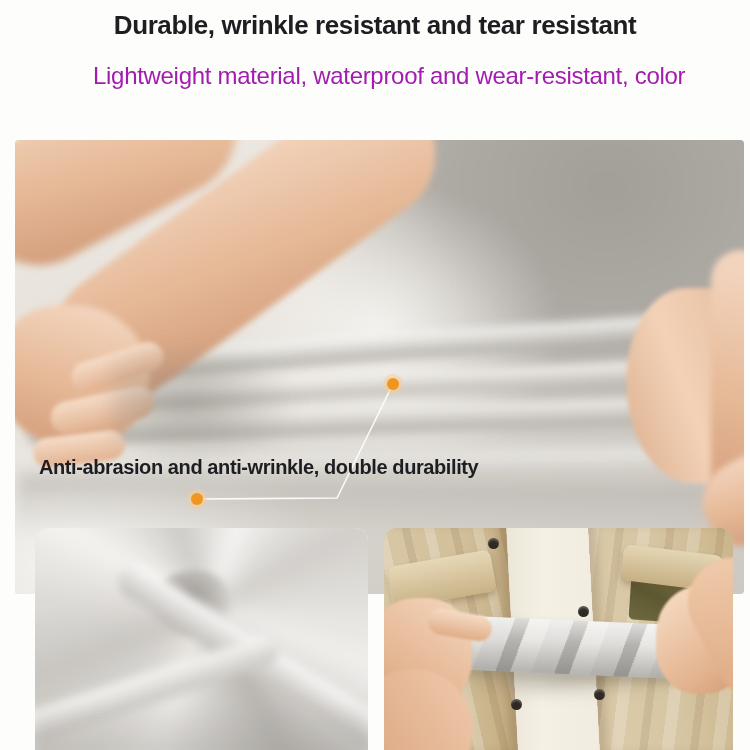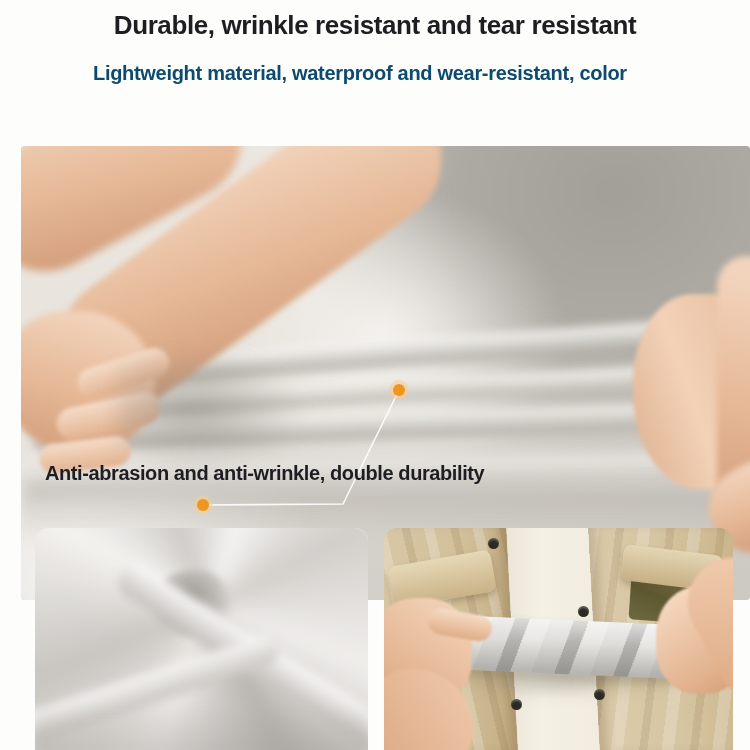--- a/index.html
+++ b/index.html
@@ -4,27 +4,27 @@
 <style>
   html,body{margin:0;padding:0;background:#fff;}
   .page{position:relative;width:750px;height:750px;overflow:hidden;
         font-family:"Liberation Sans",sans-serif;background:#fdfdfc;}
   .ph{position:absolute;pointer-events:none;}
 
   
   .hdr{position:absolute;left:0;top:0;width:750px;height:115px;}
   .title{position:absolute;left:0;top:10px;width:750px;margin:0;text-align:center;
          font-size:26px;font-weight:700;letter-spacing:-0.4px;color:#1e1e22;}
-  .sub{position:absolute;left:93px;margin:0;font-size:20px;font-weight:700;
-       letter-spacing:-0.3px;color:#0c4a6e;white-space:nowrap;}
+  .sub{position:absolute;left:93px;margin:0;font-size:24px;font-weight:400;
+       letter-spacing:-0.3px;color:#a21caf;white-space:nowrap;}
   .sub.l1{top:62px;}
   .sub.l2{top:95px;}
 
   
-  .hero{position:absolute;left:8px;top:133px;width:729px;height:454px;margin:13px;
+  .hero{position:absolute;left:8px;top:133px;width:729px;height:454px;margin:7px;
         border-radius:4px;overflow:hidden;background:#ddd9d3;}
   .h-base{inset:0;background:linear-gradient(160deg,#eee9e3 0%,#e6e2db 35%,#d9d5cf 60%,#ccc8c2 100%);}
   .h-gray{left:38%;top:-10%;width:72%;height:80%;
           background:radial-gradient(ellipse at 60% 25%,#a29e98 0%,#aeaaa4 38%,rgba(174,170,164,0) 72%);
           filter:blur(9px);}
   .h-billow{left:22%;top:6%;width:55%;height:72%;
           background:radial-gradient(ellipse at 50% 50%,#f4f2ee 0%,rgba(244,242,238,0) 65%);
           filter:blur(7px);}
   .h-whiteBL{left:-6%;top:52%;width:48%;height:60%;
           background:radial-gradient(ellipse at 30% 70%,#f6f5f2 0%,rgba(246,245,242,0) 70%);

